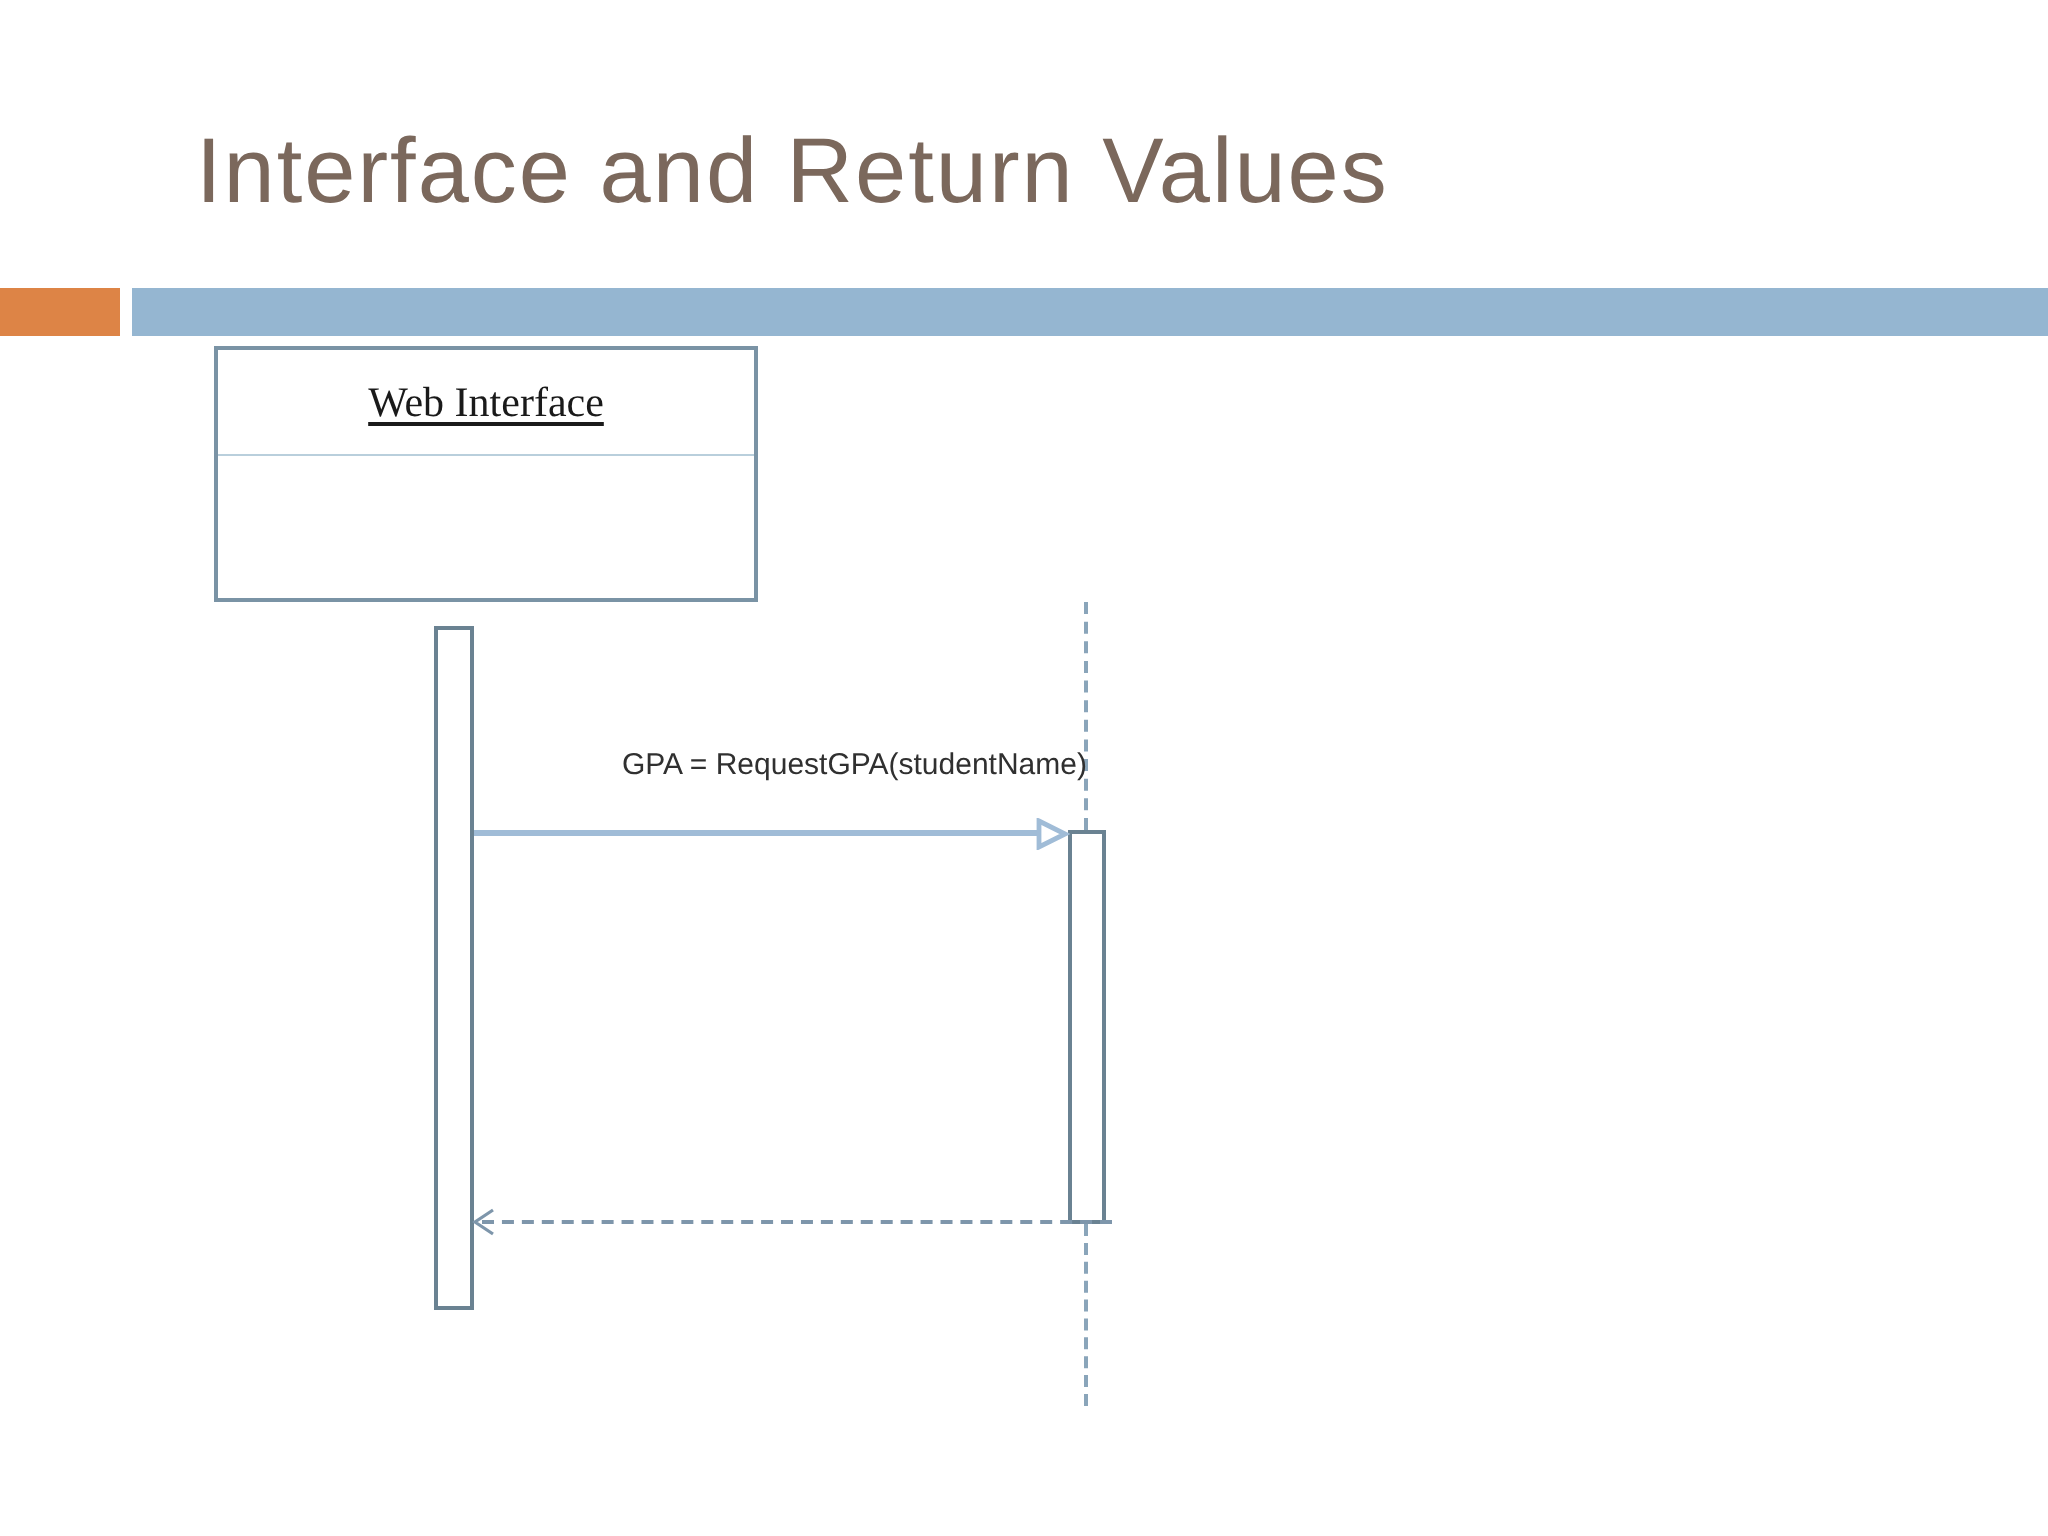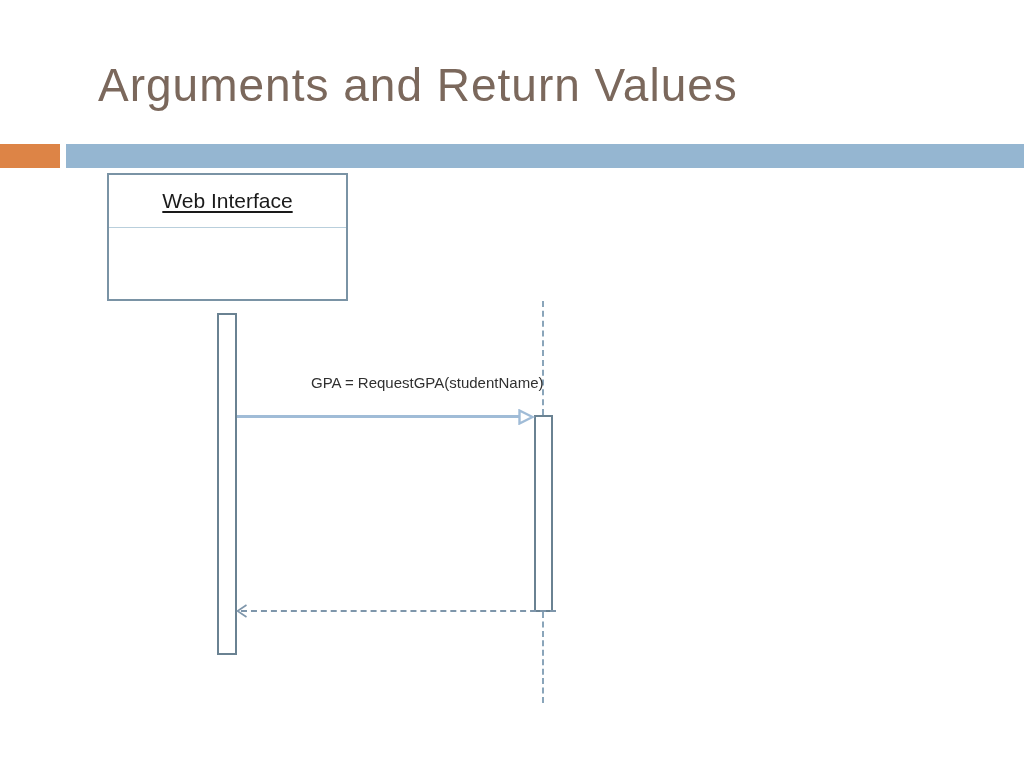--- a/index.html
+++ b/index.html
@@ -43,21 +43,21 @@
   }
   
   .participant-box {
     position: absolute;
     top: 173px;
     height: 128px;
     background: #ffffff;
     border: 2px solid var(--box-border, #7a93a5);
     box-sizing: border-box;
   }
-  .participant-box.web { left: 107px; width: 241px; }
+  .participant-box.web { left: 107px; width: 272px; font-family: Liberation Serif, serif; }
   .participant-box.db  { left: 438px; width: 239px; }
   .participant-name-cell {
     height: 52px;
     border-bottom: 1px solid var(--box-divider, #b9cfdc);
     display: flex;
     align-items: center;
     justify-content: center;
   }
   .participant-label {
     font-size: 21px;
@@ -122,21 +122,21 @@
     position: absolute;
     left: 236px;
     top: 604px;
   }
 </style>
 </head>
 <body>
 
 <div class="slide">
 
-  <div class="slide-title">Arguments and Return Values</div>
+  <div class="slide-title">Interface and Return Values</div>
 
   <div class="accent-orange"></div>
   <div class="accent-blue"></div>
 
   <div class="participant-box web">
     <div class="participant-name-cell">
       <span class="participant-label">Web Interface</span>
     </div>
   </div>
 

